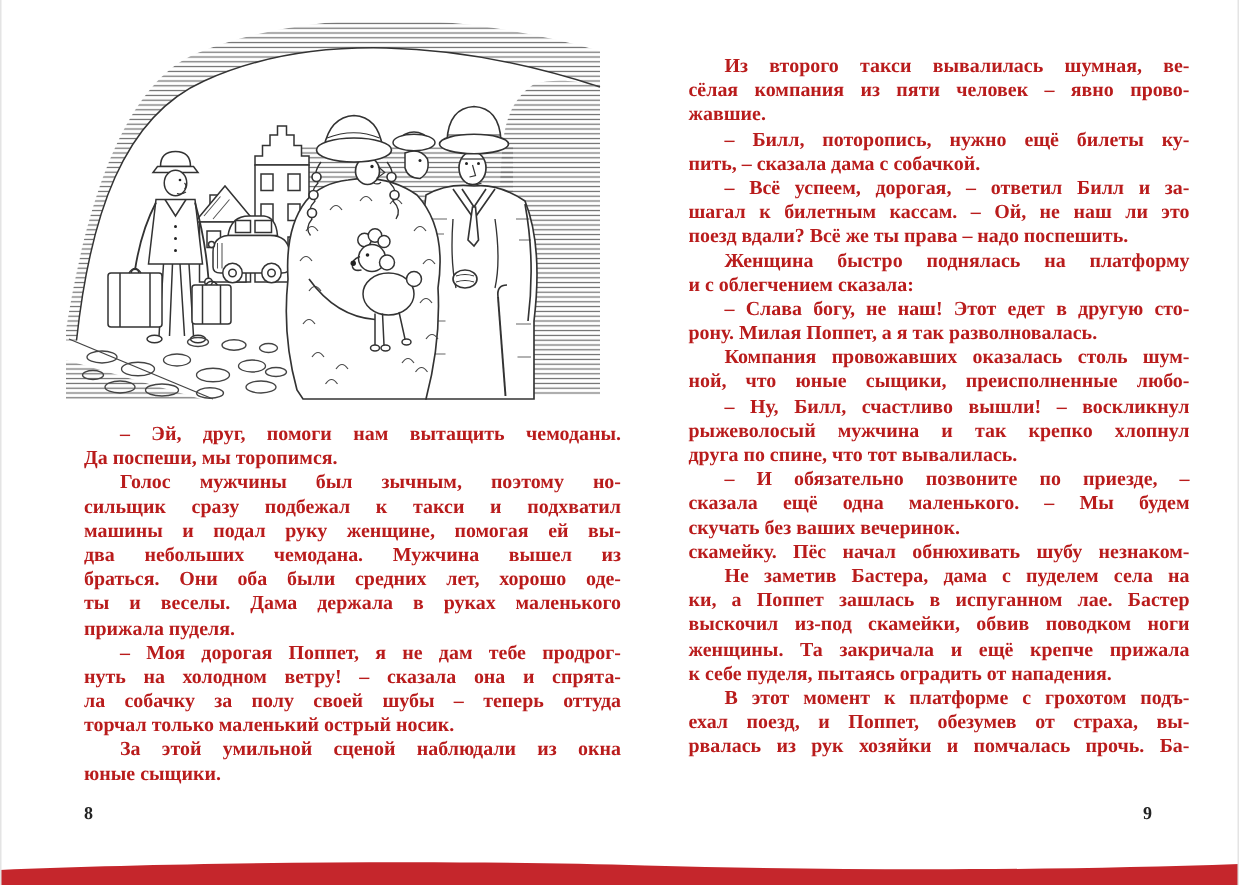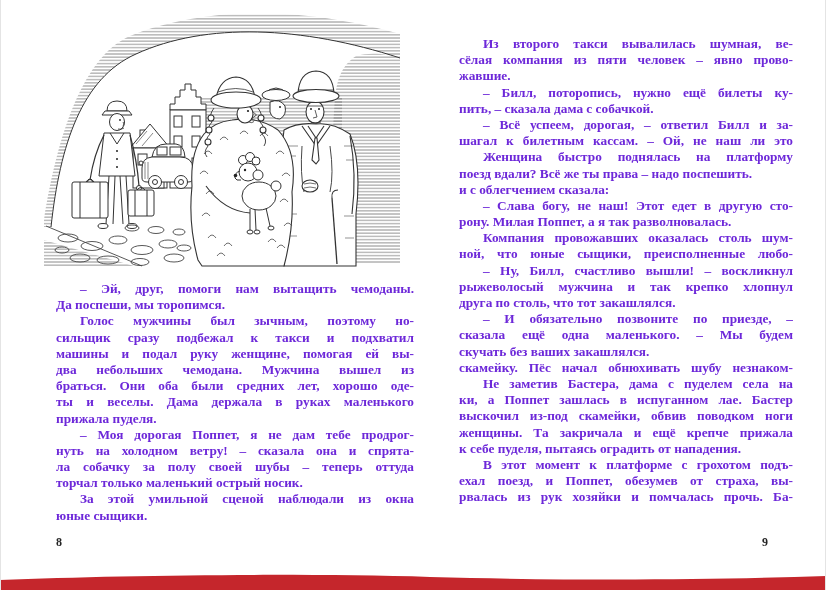--- a/index.html
+++ b/index.html
@@ -1,21 +1,21 @@
 <!DOCTYPE html>
 <html><head>
 <meta charset="utf-8">
 <style>
   html,body{margin:0;padding:0;}
   body{
     width:826px;height:590px;background:#ffffff;overflow:hidden;position:relative;
     font-family:"Liberation Serif","DejaVu Serif",serif;
   }
   .photo-edge{position:absolute;inset:0;border-left:1px solid #e4e4e4;border-right:1px solid #e4e4e4;pointer-events:none;}
-  .text-col{position:absolute;font-weight:700;font-size:13.3px;line-height:16.2px;color:#6d28d9;}
+  .text-col{position:absolute;font-weight:700;font-size:13.3px;line-height:16.2px;color:#b91c1c;}
   .line{white-space:nowrap;text-align:justify;text-align-last:justify;height:16.2px;overflow:visible;}
   .line.ind{padding-left:24px;}
   .line.end{text-align-last:left;}
   #left-lines{left:56px;top:281px;width:358px;}
   #right-lines{left:459px;top:36px;width:334px;}
   .pagenum{position:absolute;font-size:12px;font-weight:700;color:#242424;}
   #pn-left{left:56px;top:535px;}
   #pn-right{left:762px;top:535px;}
   .illu{position:absolute;left:44px;top:14px;}
   .red-edge{position:absolute;left:0;top:572px;}
@@ -205,33 +205,33 @@
 
   <div>
     <div class="text-col" id="right-lines">
         <div class="line ind">Из второго такси вывалилась шумная, ве-</div>
         <div class="line">сёлая компания из пяти человек – явно прово-</div>
         <div class="line end">жавшие.</div>
         <div class="line ind">– Билл, поторопись, нужно ещё билеты ку-</div>
         <div class="line end">пить, – сказала дама с собачкой.</div>
         <div class="line ind">– Всё успеем, дорогая, – ответил Билл и за-</div>
         <div class="line">шагал к билетным кассам. – Ой, не наш ли это</div>
+        <div class="line end">поезд вдали? Всё же ты права – надо поспешить.</div>
         <div class="line ind">Женщина быстро поднялась на платформу</div>
-        <div class="line end">поезд вдали? Всё же ты права – надо поспешить.</div>
         <div class="line end">и с облегчением сказала:</div>
         <div class="line ind">– Слава богу, не наш! Этот едет в другую сто-</div>
         <div class="line end">рону. Милая Поппет, а я так разволновалась.</div>
         <div class="line ind">Компания провожавших оказалась столь шум-</div>
         <div class="line">ной, что юные сыщики, преисполненные любо-</div>
         <div class="line ind">– Ну, Билл, счастливо вышли! – воскликнул</div>
         <div class="line">рыжеволосый мужчина и так крепко хлопнул</div>
-        <div class="line end">друга по столь, что тот закашлялся.</div>
+        <div class="line end">друга по спине, что тот вывалилась.</div>
         <div class="line ind">– И обязательно позвоните по приезде, –</div>
         <div class="line">сказала ещё одна маленького. – Мы будем</div>
-        <div class="line end">скучать без ваших закашлялся.</div>
+        <div class="line end">скучать без ваших вечеринок.</div>
         <div class="line">скамейку. Пёс начал обнюхивать шубу незнаком-</div>
         <div class="line ind">Не заметив Бастера, дама с пуделем села на</div>
         <div class="line">ки, а Поппет зашлась в испуганном лае. Бастер</div>
         <div class="line">выскочил из-под скамейки, обвив поводком ноги</div>
         <div class="line">женщины. Та закричала и ещё крепче прижала</div>
         <div class="line end">к себе пуделя, пытаясь оградить от нападения.</div>
         <div class="line ind">В этот момент к платформе с грохотом подъ-</div>
         <div class="line">ехал поезд, и Поппет, обезумев от страха, вы-</div>
         <div class="line">рвалась из рук хозяйки и помчалась прочь. Ба-</div>
       </div>

